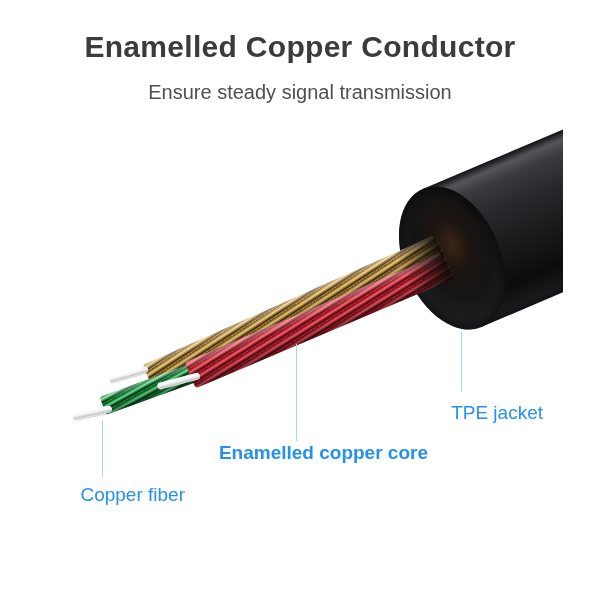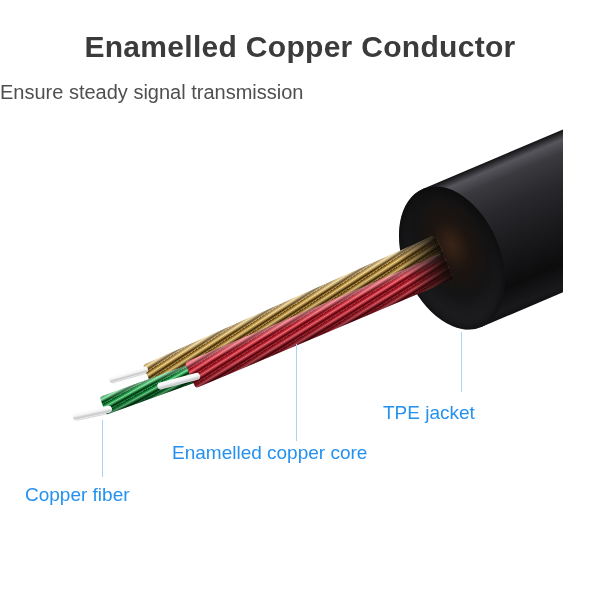--- a/index.html
+++ b/index.html
@@ -9,21 +9,21 @@
     font-family:"Liberation Sans","DejaVu Sans",sans-serif;
   }
   
   .hdr-title{
     position:absolute;left:0;top:30px;width:600px;
     text-align:center;font-size:30px;font-weight:600;
     color:#3b3b3b;letter-spacing:.3px;
   }
   .hdr-sub{
     position:absolute;left:0;top:81px;width:600px;
-    text-align:left;font-size:20px;font-weight:400;color:#4f4f4f;
+    text-align:center;font-size:20px;font-weight:400;color:#4f4f4f;
   }
   
   .scene{
     position:absolute;left:0;top:100px;width:563px;height:340px;
     overflow:hidden;
   }
   .scene *{position:absolute;}
   .cylinder{
     left:452px;top:83px;width:240px;height:150px;
     transform-origin:0 50%;transform:rotate(-23deg);
@@ -69,24 +69,24 @@
   }
   .fiber-1{left:108px;top:266px;width:40px;height:6px;transform:rotate(-16deg);}
   .fiber-2{left:156px;top:272px;width:44px;height:7px;transform:rotate(-15deg);}
   .fiber-3{left:72px; top:305px;width:40px;height:7px;transform:rotate(-12deg);}
   
   .leader{position:absolute;width:1px;background:#a8d4f7;}
   .leader-nylon {left:102px;top:420px;height:57px;}
   .leader-copper{left:296px;top:344px;height:97px;}
   .leader-tpe   {left:461px;top:332px;height:60px;}
   .ann{
-    position:absolute;font-size:19px;color:#2491f0;text-align:left;white-space:nowrap;
+    position:absolute;font-size:19px;color:#2491f0;text-align:right;white-space:nowrap;
   }
   .ann-nylon {left:25px; top:484px;width:160px;}
-  .ann-copper{left:172px;top:442px;width:240px;}
+  .ann-copper{left:188px;top:442px;width:240px;font-weight:bold;}
   .ann-tpe   {left:383px;top:402px;width:160px;}
 </style>
 </head>
 <body>
 
 <div class="hdr-title">Enamelled Copper Conductor</div>
 <div class="hdr-sub">Ensure steady signal transmission</div>
 
 <div class="scene">
   <div class="cylinder"></div>

